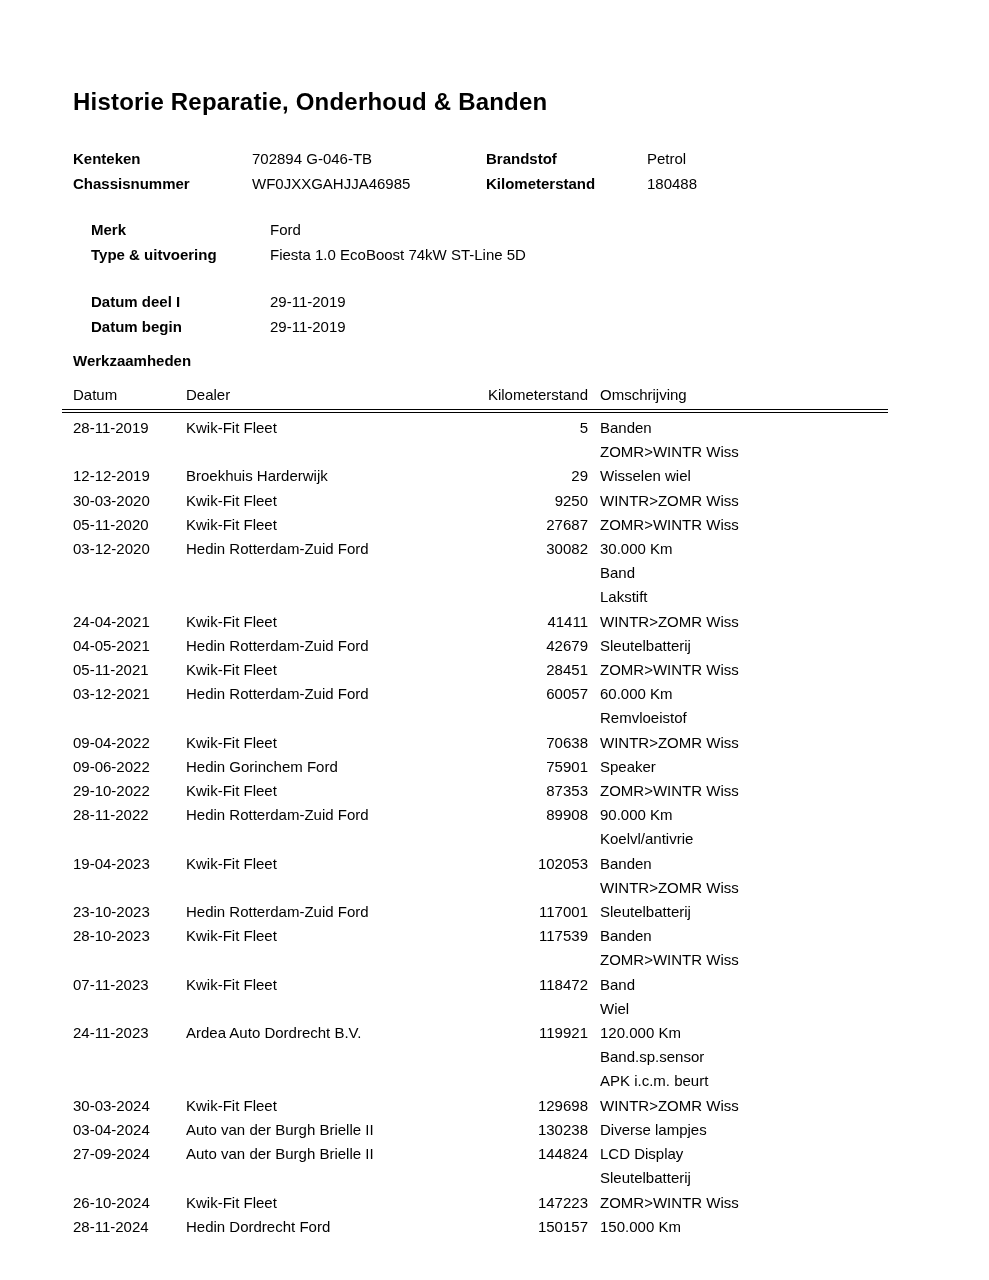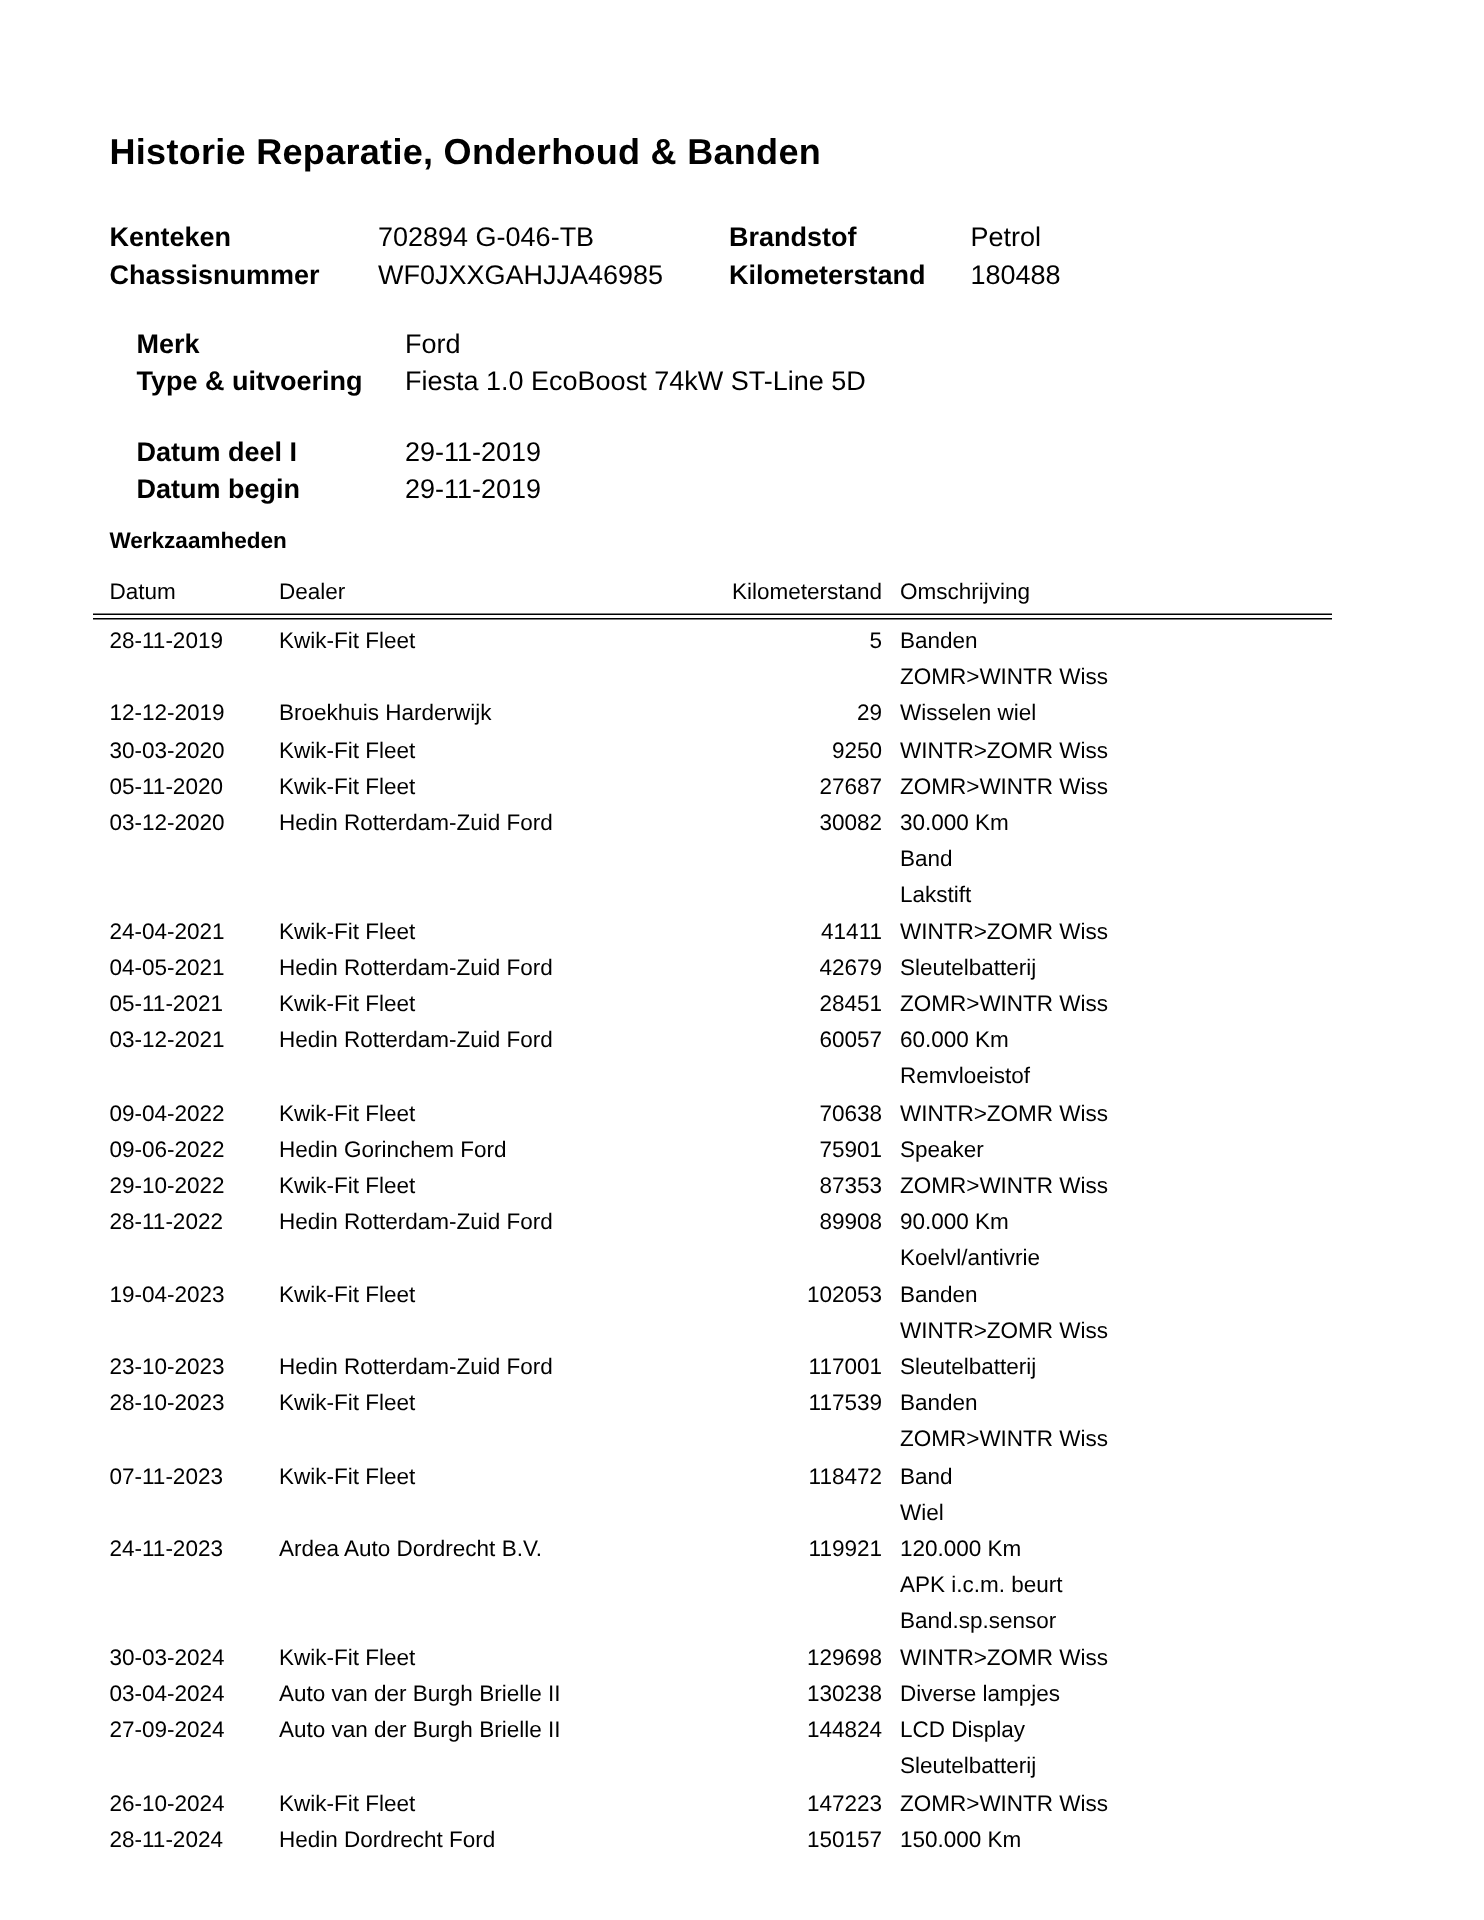--- a/index.html
+++ b/index.html
@@ -21,21 +21,21 @@
     font-weight: bold;
     letter-spacing: 0.2px;
     white-space: nowrap;
   }
   .kv { position: absolute; left: 73px; right: 73px; }
   .kv-row {
     display: grid;
     grid-template-columns: 179px 234px 161px auto;
     height: 25px;
     line-height: 25px;
-    font-size: 18px;
+    font-size: 15px;
     white-space: nowrap;
   }
   .kv-row.two-col { grid-template-columns: 179px auto; margin-left: 18px; }
   .kv1 { top: 146px; }
   .kv2 { top: 217px; }
   .kv3 { top: 289px; }
   .lbl { font-weight: bold; }
   .section-heading {
     position: absolute;
     top: 352px;
@@ -274,27 +274,27 @@
         <div class="trow">
           <div class="c-datum">24-11-2023</div>
           <div class="c-dealer">Ardea Auto Dordrecht B.V.</div>
           <div class="c-km">119921</div>
           <div class="c-oms">120.000 Km</div>
         </div>
         <div class="trow">
           <div class="c-datum"></div>
           <div class="c-dealer"></div>
           <div class="c-km"></div>
+          <div class="c-oms">Band.sp.sensor</div>
+        </div>
+        <div class="trow">
+          <div class="c-datum"></div>
+          <div class="c-dealer"></div>
+          <div class="c-km"></div>
           <div class="c-oms">APK i.c.m. beurt</div>
-        </div>
-        <div class="trow">
-          <div class="c-datum"></div>
-          <div class="c-dealer"></div>
-          <div class="c-km"></div>
-          <div class="c-oms">Band.sp.sensor</div>
         </div>
         <div class="trow">
           <div class="c-datum">30-03-2024</div>
           <div class="c-dealer">Kwik-Fit Fleet</div>
           <div class="c-km">129698</div>
           <div class="c-oms">WINTR&gt;ZOMR Wiss</div>
         </div>
         <div class="trow">
           <div class="c-datum">03-04-2024</div>
           <div class="c-dealer">Auto van der Burgh Brielle II</div>

